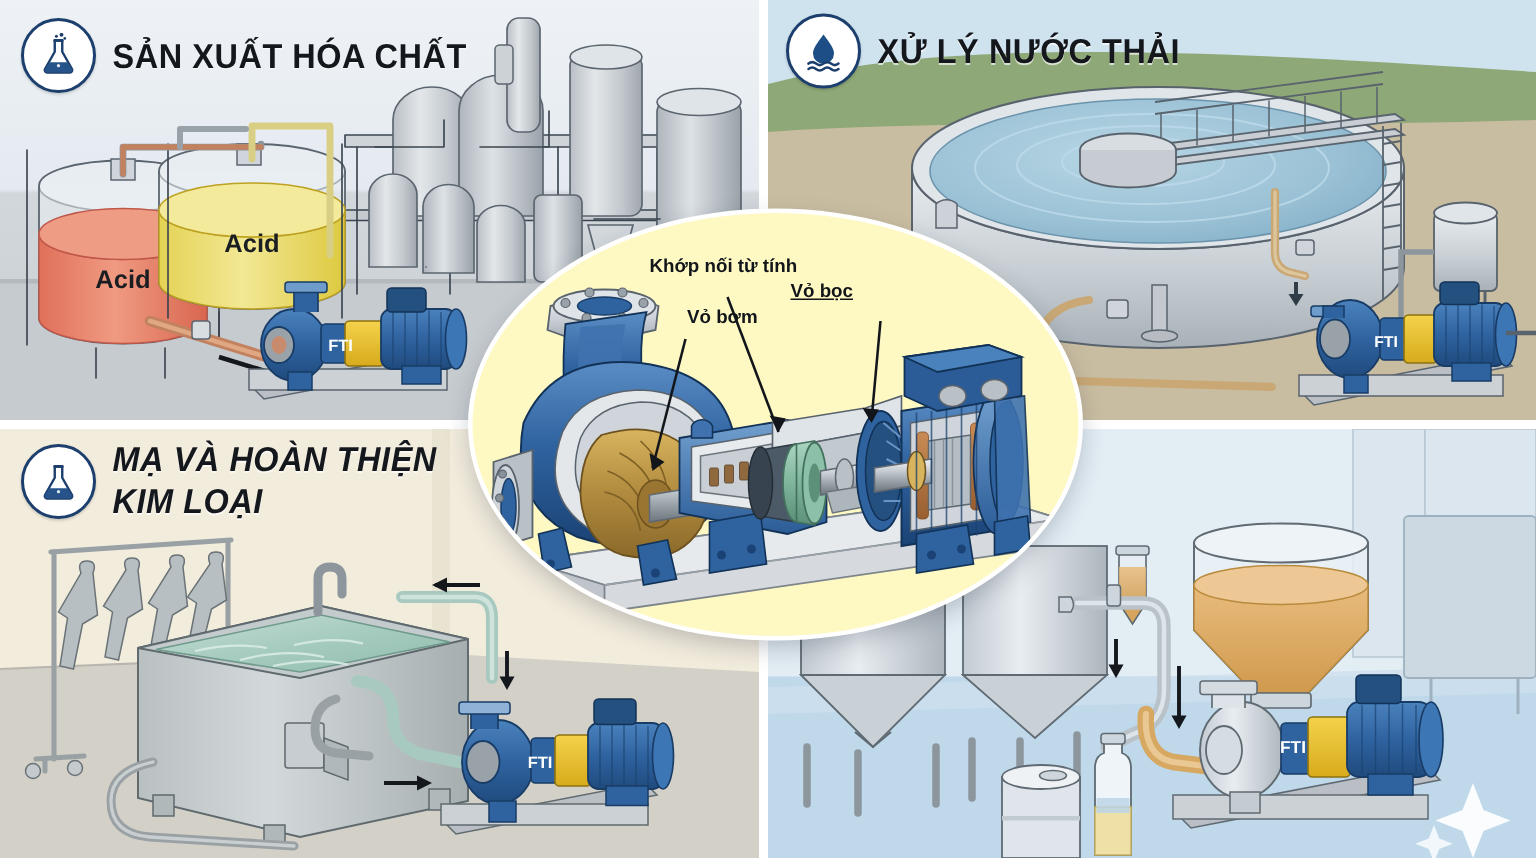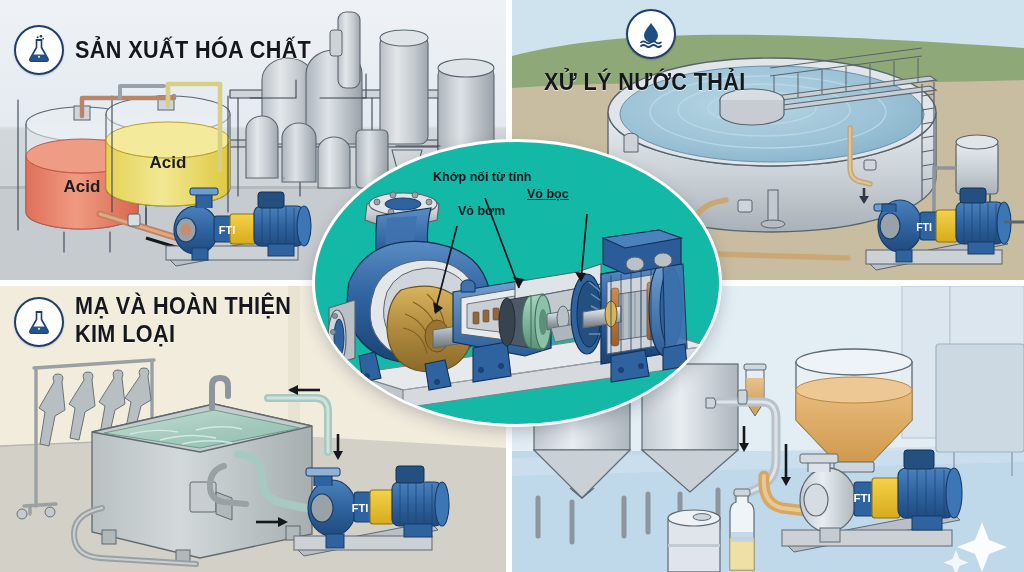--- a/index.html
+++ b/index.html
@@ -21,21 +21,21 @@
   .ttl{font-weight:bold;color:#14171c;letter-spacing:.4px;line-height:1.06;
        font-size:23px;font-family:"Liberation Sans",sans-serif;
        text-shadow:0 1px 0 rgba(255,255,255,.65);transform:scaleX(.94);transform-origin:left center;}
   .ttl.ctr{transform:scaleX(.94);text-align:center;}
 
   
   .ink{stroke:#3a4550;fill:none;stroke-width:1.1;stroke-linejoin:round;stroke-linecap:round;}
 
   
   #inset{position:absolute;left:315px;top:142px;width:404px;height:282px;border-radius:50%;
-         background:#14b8a6;overflow:hidden;z-index:20;
+         background:#fef9c3;overflow:hidden;z-index:20;
          box-shadow:0 0 0 3px #ffffff, 0 6px 18px rgba(20,30,50,.28);}
   #inset svg{position:absolute;left:0;top:0;}
   .lbl{position:absolute;font-weight:bold;color:#12161b;font-size:12.5px;
        font-family:"Liberation Sans",sans-serif;white-space:nowrap;z-index:24;}
 
   .fti{font-weight:bold;fill:#ffffff;font-family:"Liberation Sans",sans-serif;}
 </style>
 </head>
 <body>
 
@@ -183,21 +183,21 @@
             <line x1="286" y1="207" x2="286" y2="245"></line>
           <line x1="294" y1="208" x2="294" y2="244"></line>
         </g>
         <ellipse cx="304" cy="226" rx="7" ry="20" fill="#3d76b4" stroke="#183c66" stroke-width="1.1"></ellipse>
         <rect x="258" y="192" width="26" height="16" rx="3" fill="#24507f" stroke="#123257" stroke-width="1"></rect>
         <rect x="268" y="244" width="26" height="12" fill="#2f63a0" stroke="#183c66" stroke-width="1"></rect>
         <text class="fti" x="227" y="234" font-size="11" text-anchor="middle">FTI</text>
       </g>
     </svg>
 
-    <div class="head" style="left:14px;top:25px;text-align:center;">
+    <div class="head" style="left:14px;top:12px;text-align:center;">
       <div class="badge">
         <svg width="30" height="30" viewBox="0 0 30 30">
           <path d="M12.5 5 h5 v7.5 L24 24 a1.6 1.6 0 0 1 -1.4 2.3 H7.4 A1.6 1.6 0 0 1 6 24 l6.5-11.5 z" fill="none" stroke="#1d3f6e" stroke-width="1.6" stroke-linejoin="round"></path>
           <path d="M9.3 19.5 h11.4 L24 24 a1.6 1.6 0 0 1 -1.4 2.3 H7.4 A1.6 1.6 0 0 1 6 24 z" fill="#26548a"></path>
           <rect x="11.6" y="4" width="6.8" height="1.9" rx=".8" fill="#1d3f6e"></rect>
           <circle cx="15" cy="21.8" r="1.1" fill="#ffffff" opacity=".85"></circle>
           <circle cx="13.6" cy="2.2" r="1" fill="#1d3f6e"></circle>
           <circle cx="17" cy="1.2" r="1.3" fill="#1d3f6e"></circle>
           <circle cx="19.2" cy="3.6" r=".9" fill="#1d3f6e"></circle>
         </svg>
@@ -320,21 +320,21 @@
           <line x1="484" y1="204" x2="484" y2="242"></line>
         </g>
         <ellipse cx="492" cy="223" rx="7" ry="21" fill="#3d76b4" stroke="#183c66" stroke-width="1.1"></ellipse>
         <rect x="448" y="188" width="26" height="15" rx="3" fill="#24507f" stroke="#123257" stroke-width="1"></rect>
         <rect x="456" y="242" width="26" height="12" fill="#2f63a0" stroke="#183c66" stroke-width="1"></rect>
         <text class="fti" x="412" y="231" font-size="10.5" text-anchor="middle">FTI</text>
         <path d="M492 222 h20" stroke="#59636d" stroke-width="3" fill="none"></path>
       </g>
     </svg>
 
-    <div class="head" style="left:32px;top:9px;flex-direction:column;">
+    <div class="head" style="left:12px;top:9px;">
       <div class="badge">
         <svg width="30" height="30" viewBox="0 0 30 30">
           <path d="M15 4 C19.5 10 22 13.4 22 16.6 A7 7 0 0 1 8 16.6 C8 13.4 10.5 10 15 4 z" fill="#1d4f86"></path>
           <g stroke="#1d3f6e" stroke-width="1.7" fill="none" stroke-linecap="round">
             <path d="M5 23.4 q2.5 -2 5 0 t5 0 t5 0 t5 0"></path>
             <path d="M5 27 q2.5 -2 5 0 t5 0 t5 0 t5 0"></path>
           </g>
         </svg>
       </div>
       <div class="ttl">XỬ LÝ NƯỚC THẢI</div>
@@ -454,21 +454,21 @@
             <line x1="424" y1="197" x2="424" y2="239"></line>
           <line x1="432" y1="198" x2="432" y2="238"></line>
         </g>
         <ellipse cx="442" cy="218" rx="7" ry="22" fill="#3d76b4" stroke="#183c66" stroke-width="1.1"></ellipse>
         <rect x="396" y="180" width="28" height="17" rx="3" fill="#24507f" stroke="#123257" stroke-width="1"></rect>
         <rect x="404" y="238" width="28" height="13" fill="#2f63a0" stroke="#183c66" stroke-width="1"></rect>
         <text class="fti" x="360" y="226" font-size="11" text-anchor="middle">FTI</text>
       </g>
     </svg>
 
-    <div class="head" style="left:14px;top:8px;align-items:flex-end;">
+    <div class="head" style="left:14px;top:8px;align-items:flex-start;font-style:italic;">
       <div class="badge" style="margin-top:2px;">
         <svg width="30" height="30" viewBox="0 0 30 30">
           <path d="M12.5 5 h5 v7.5 L24 24 a1.6 1.6 0 0 1 -1.4 2.3 H7.4 A1.6 1.6 0 0 1 6 24 l6.5-11.5 z" fill="none" stroke="#1d3f6e" stroke-width="1.6" stroke-linejoin="round"></path>
           <path d="M9.3 19.5 h11.4 L24 24 a1.6 1.6 0 0 1 -1.4 2.3 H7.4 A1.6 1.6 0 0 1 6 24 z" fill="#26548a"></path>
           <rect x="11.6" y="4" width="6.8" height="1.9" rx=".8" fill="#1d3f6e"></rect>
           <circle cx="15" cy="21.8" r="1.1" fill="#ffffff" opacity=".85"></circle>
         </svg>
       </div>
       <div>
         <div class="ttl">MẠ VÀ HOÀN THIỆN</div>

